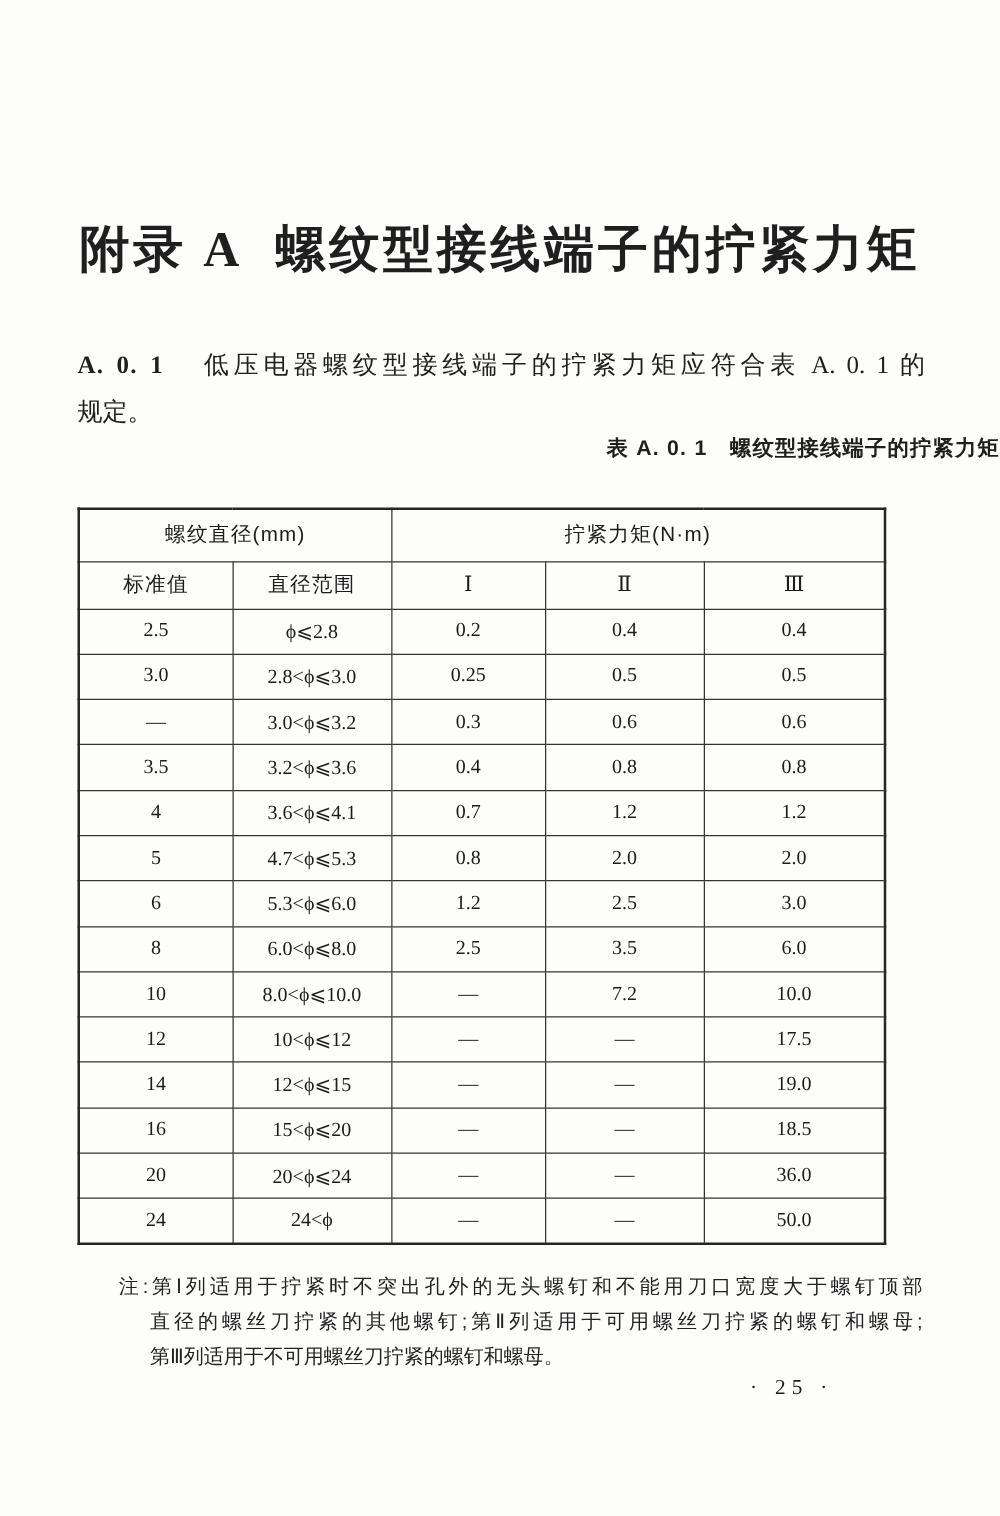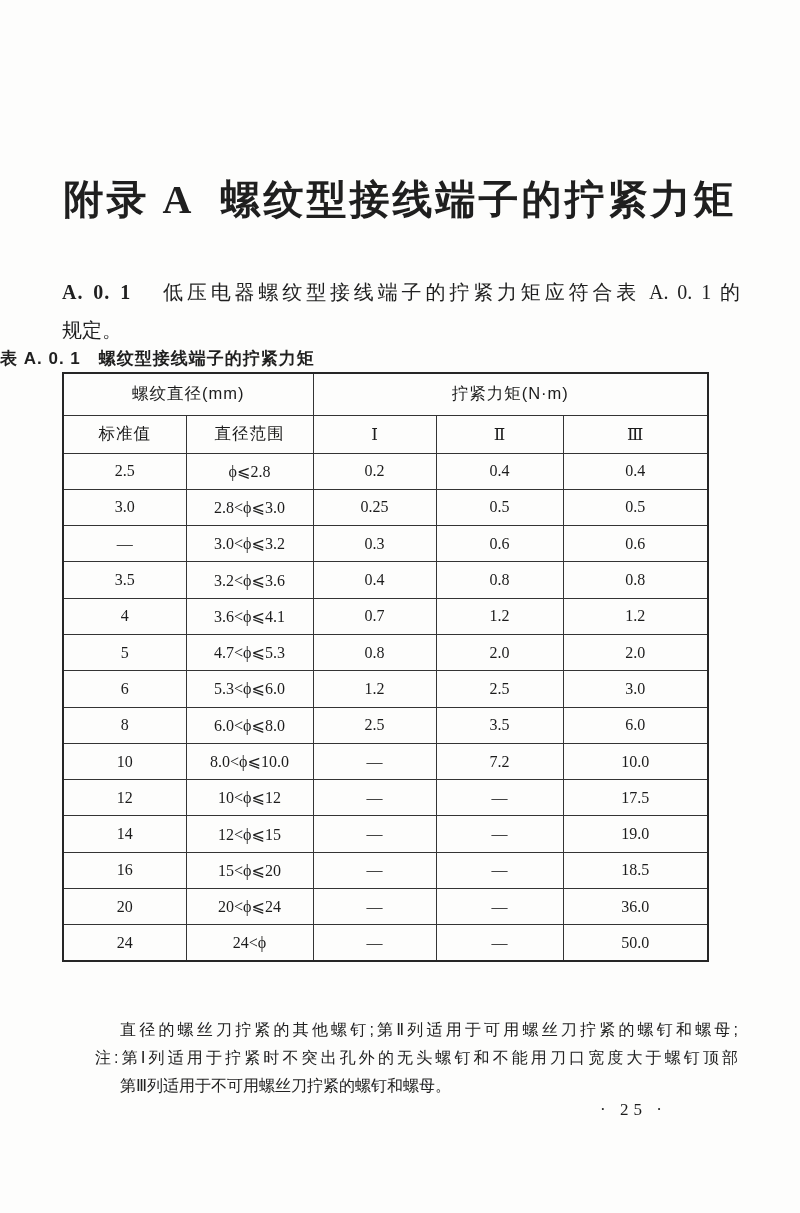--- a/index.html
+++ b/index.html
@@ -51,31 +51,31 @@
     margin-right: 28px;
     letter-spacing: 1px;
   }
 
   
   .table-caption {
     position: absolute;
     top: 347px;
     left: 0;
     width: 800px;
-    text-align: left;
+    text-align: right;
     font-size: 17px;
     font-weight: bold;
     letter-spacing: 1px;
     font-family: "Liberation Sans", "DejaVu Sans", sans-serif;
   }
 
   
   table.torque {
     position: absolute;
-    top: 372px;
+    top: 406px;
     left: 62px;
     width: 645px;
     border-collapse: collapse;
     table-layout: fixed;
     font-size: 16px;
     padding-left: 31px;
   }
   table.torque th, table.torque td {
     border: 1px solid #343434;
     text-align: center;
@@ -260,20 +260,20 @@
           <td>24</td>
           <td>24&lt;ϕ</td>
           <td>—</td>
           <td>—</td>
           <td>50.0</td>
         </tr>
       </tbody>
   </table>
 
   <div class="note">
+      <div class="line justify-full">注:第Ⅰ列适用于拧紧时不突出孔外的无头螺钉和不能用刀口宽度大于螺钉顶部</div>
       <div class="line indent justify-full">直径的螺丝刀拧紧的其他螺钉;第Ⅱ列适用于可用螺丝刀拧紧的螺钉和螺母;</div>
-      <div class="line justify-full">注:第Ⅰ列适用于拧紧时不突出孔外的无头螺钉和不能用刀口宽度大于螺钉顶部</div>
       <div class="line indent">第Ⅲ列适用于不可用螺丝刀拧紧的螺钉和螺母。</div>
     </div>
 
   <div class="page-number">· 25 ·</div>
 
 </div>
 
 </body></html>

